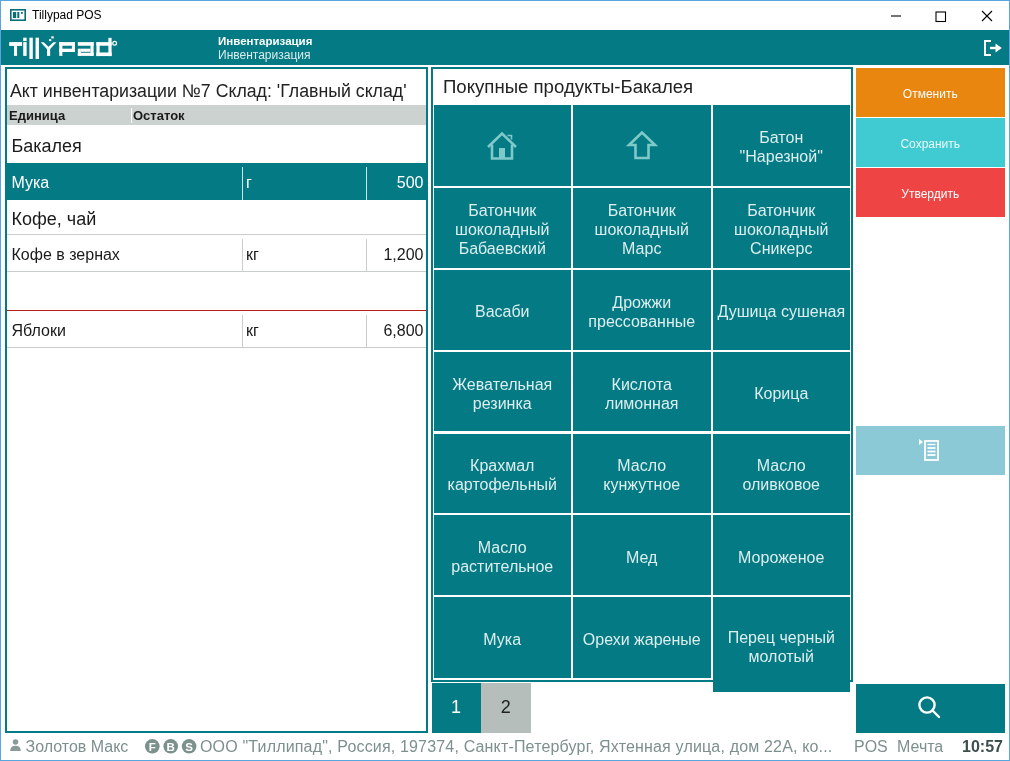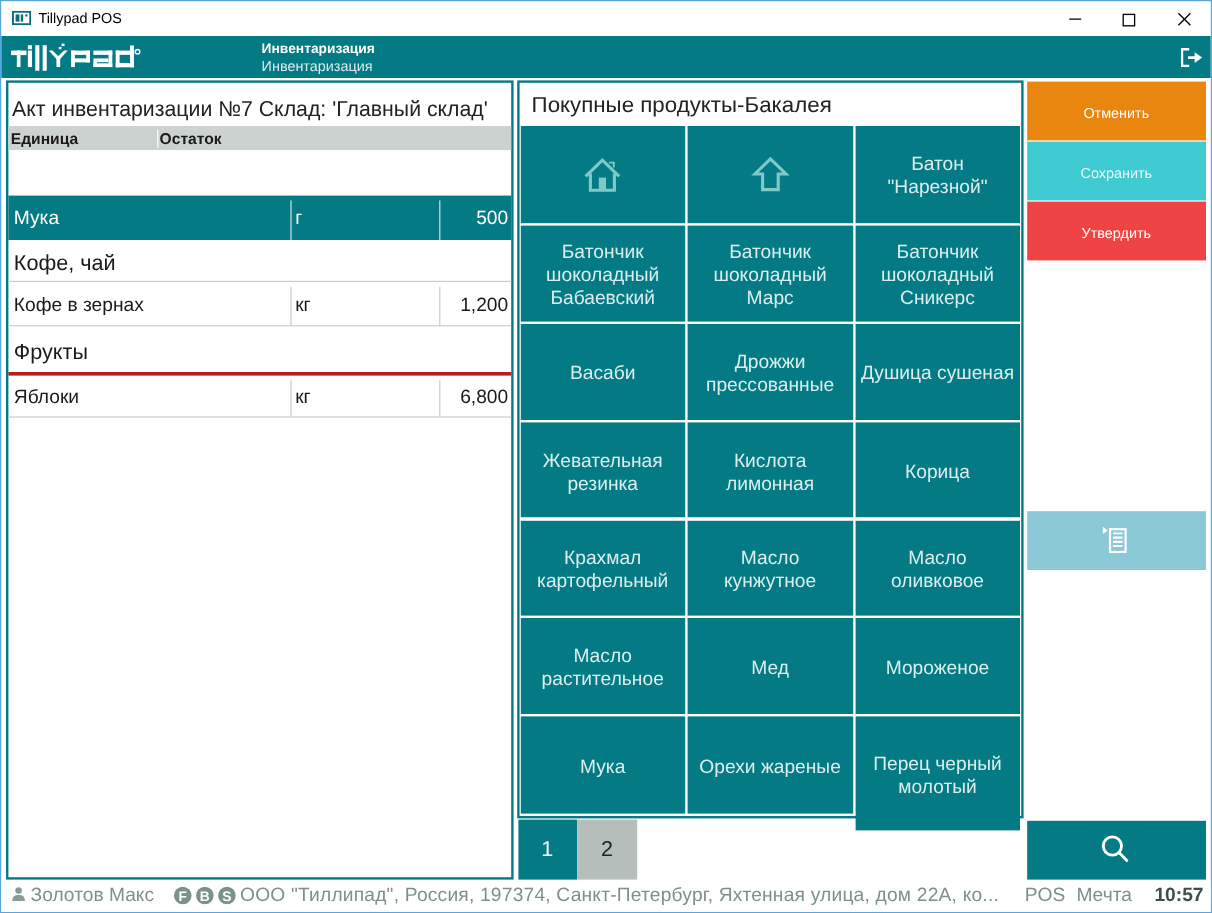--- a/index.html
+++ b/index.html
@@ -97,33 +97,33 @@
   <path d="M6 8 L13 8" stroke="#fff" stroke-width="2.4"></path>
   <path d="M11.5 3.6 L17.8 8 L11.5 12.4 Z" fill="#fff" stroke="none"></path>
 </svg>
 
 <div class="abs" id="lpanel">
   <div class="abs" id="ltitle">Акт инвентаризации №7 Склад: 'Главный склад'</div>
   <div class="abs row" id="lthead">
       <div class="c2h">Единица</div>
       <div class="c3x">Остаток</div>
   </div>
+  <div class="abs cat" style="left:0; top:56px; width:419px; height:38px;">Бакалея</div>
   <div class="abs row selrow" style="left:0; top:94px; width:419px; height:36.5px; background:#037a84; color:#fff;">
     <div class="c1">Мука</div>
       <div class="c2">г</div>
       <div class="c3">500</div>
   </div>
   <div class="abs cat" style="left:0; top:131px; width:419px; height:34px;">Кофе, чай</div>
   <div class="abs row drow bline" style="left:0; top:165px; width:419px; height:38px; border-top:1px solid #c9cecc;">
     <div class="c1">Кофе в зернах</div>
       <div class="c2">кг</div>
       <div class="c3">1,200</div>
   </div>
-  <div class="abs cat" style="left:0; top:203px; width:419px; height:38px;">Фрукты</div>
-  <div class="abs row drow bline" style="left:0; top:241px; width:419px; height:38px; border-top:3px solid #b91c1c;">
+  <div class="abs row drow bline" style="left:0; top:241px; width:419px; height:38px; border-top:1px solid #b91c1c;">
     <div class="c1">Яблоки</div>
       <div class="c2">кг</div>
       <div class="c3">6,800</div>
   </div>
 </div>
 
 <div class="abs" id="rpanel">
   <div class="abs" id="rtitle">Покупные продукты-Бакалея</div>
 </div>
 

